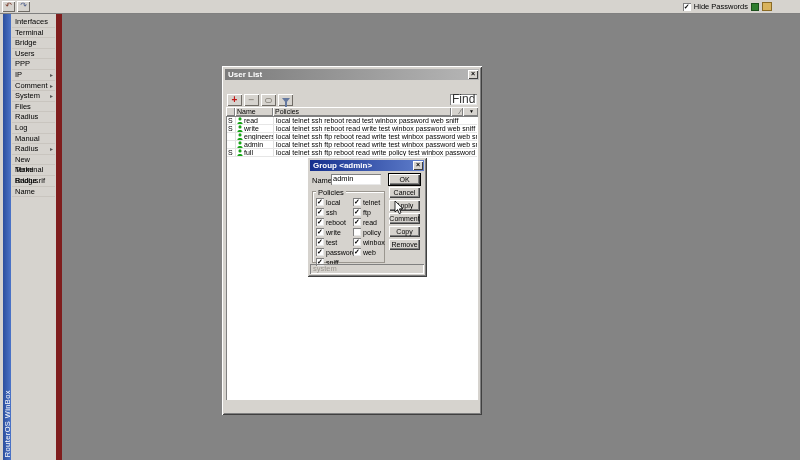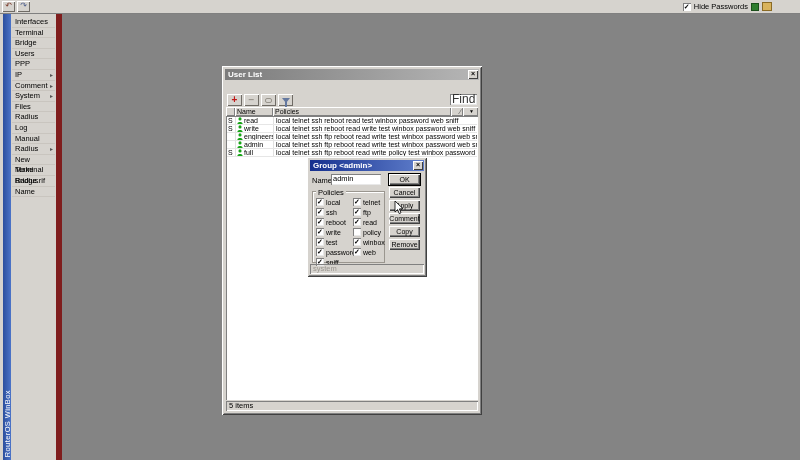--- a/index.html
+++ b/index.html
@@ -213,23 +213,20 @@
         <span class="c-name">
           <svg class="usr" viewBox="0 0 8 9">
             <circle cx="4" cy="2.4" r="2.1" fill="#17a317"></circle>
             <path d="M0.5 9 C0.5 5.5 7.5 5.5 7.5 9 Z" fill="#17a317"></path>
           </svg>
           <span>full</span>
         </span>
         <span class="c-pol">local telnet ssh ftp reboot read write policy test winbox password web sniff</span>
       </div>
     </div>
-  <div class="statusbar">
-    <span>5 items</span>
-  </div>
 </div>
 
 <div class="win" id="groupdlg">
   <div class="titlebar t-active">
     <span>Group &lt;admin&gt;</span>
     <span class="closebox">×</span>
   </div>
   <div class="lbl" style="left:5px;top:19px;">Name:</div>
   <div class="field" style="left:24px;top:17px;width:50px;height:11px;">admin</div>
   <div class="groupbox">

